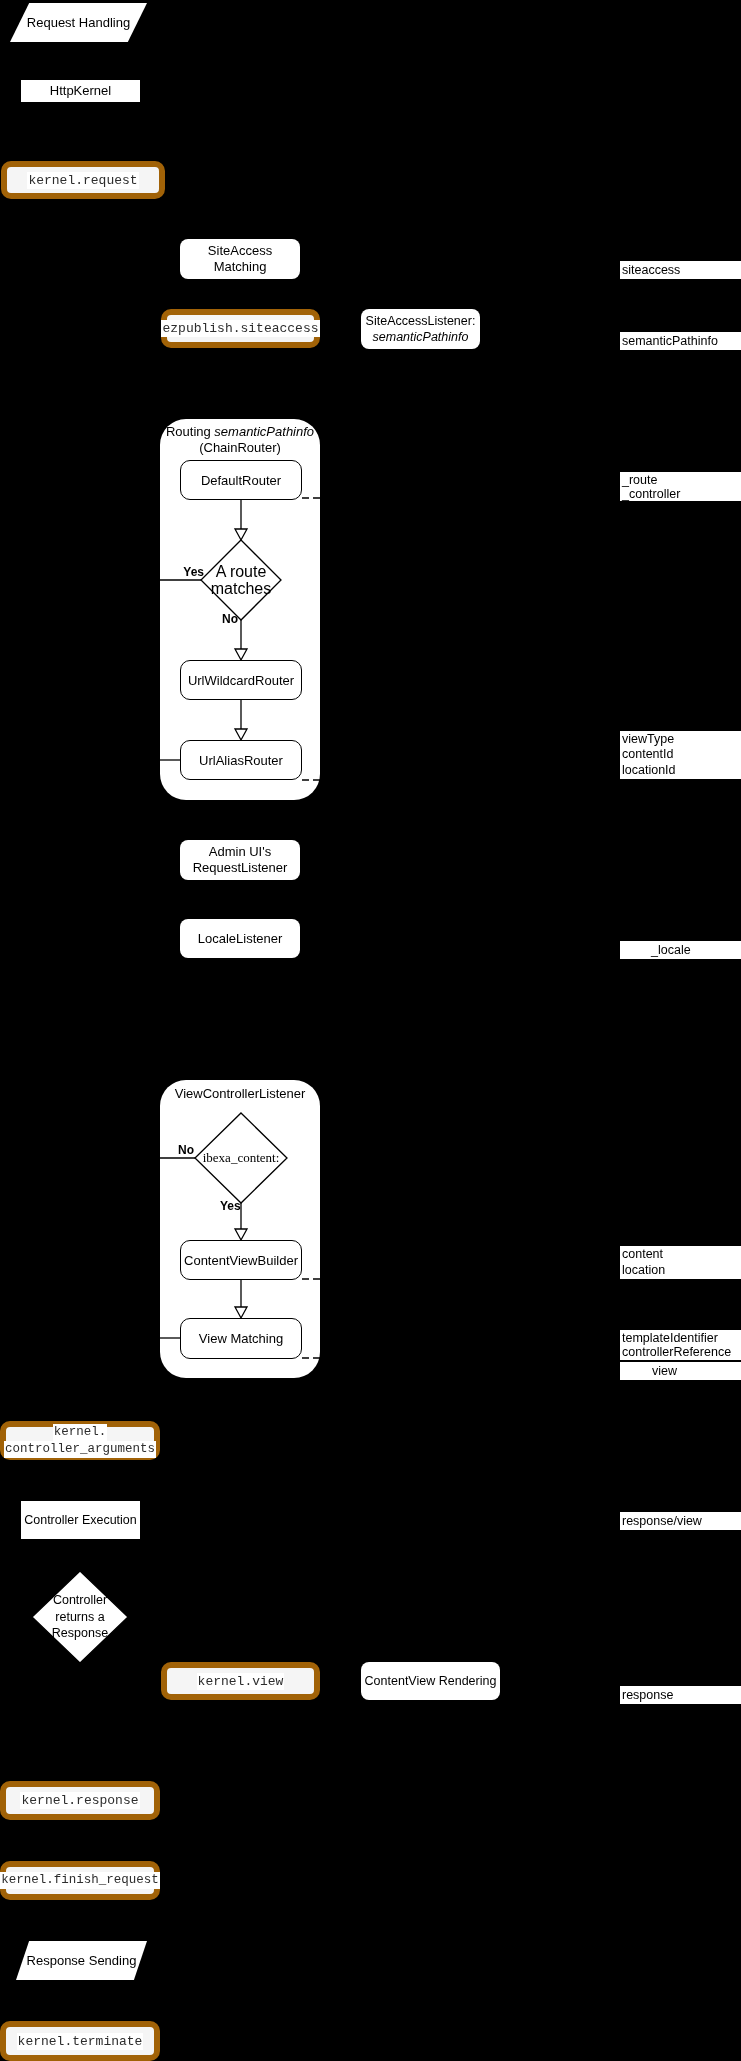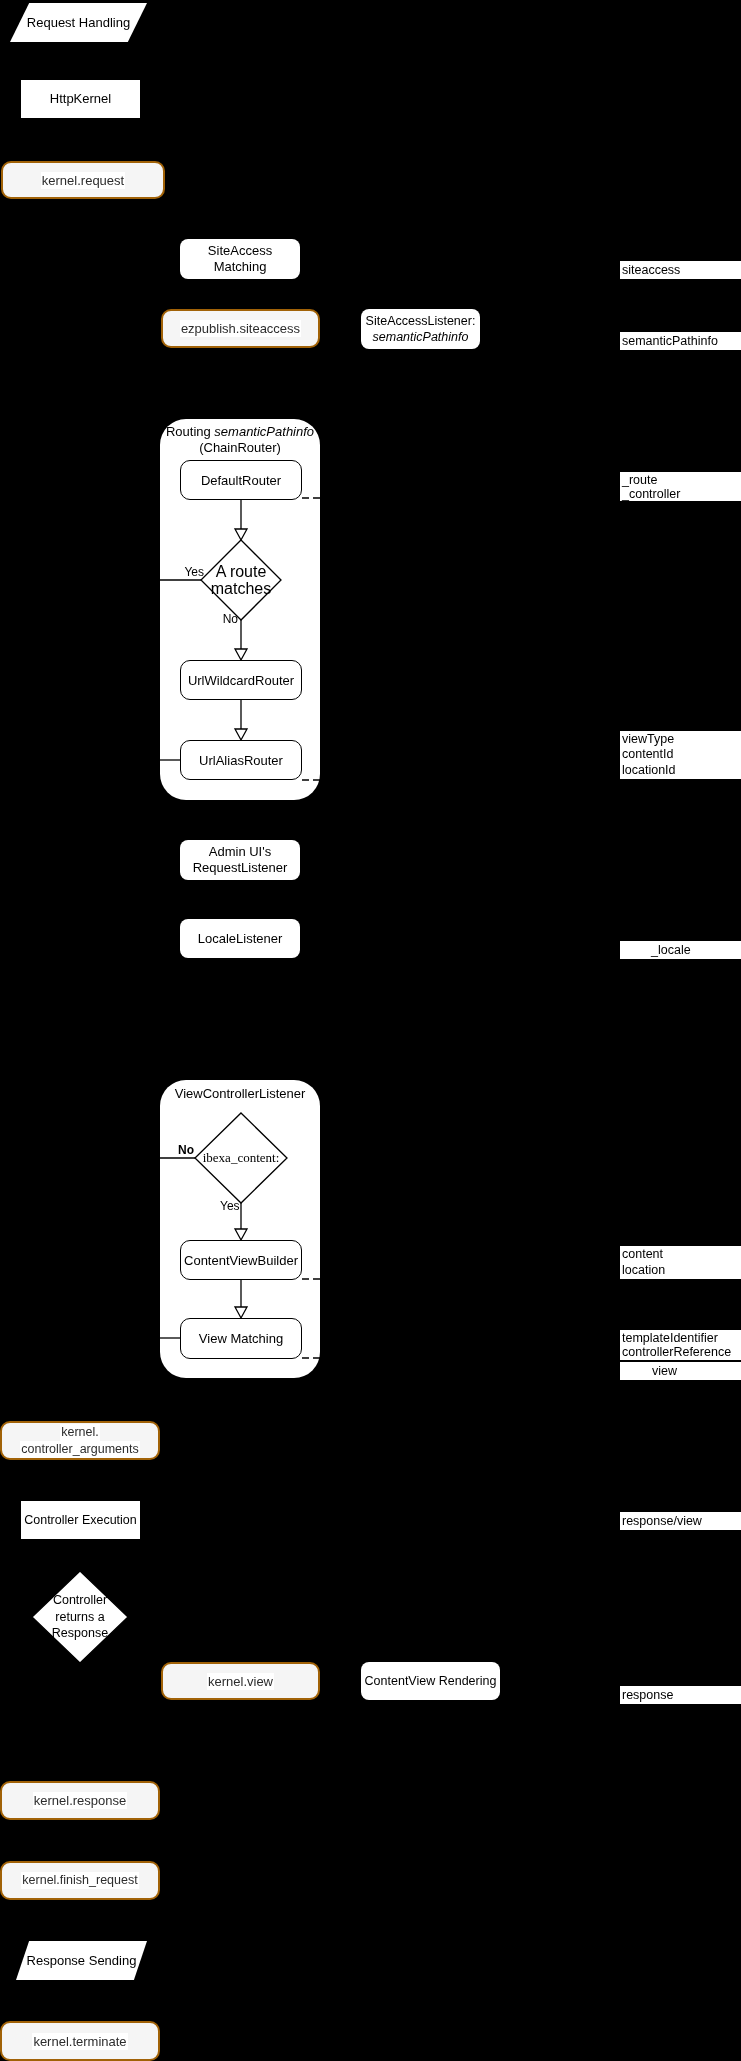--- a/index.html
+++ b/index.html
@@ -12,44 +12,44 @@
     position:absolute;background:#fff;display:flex;flex-direction:column;
     align-items:center;justify-content:center;text-align:center;
     font-size:13px;line-height:16px;z-index:3;
   }
   .rounded{border-radius:8px;}
   .rect{border-radius:0;}
   .para1{clip-path:polygon(14% 0,100% 0,86% 100%,0% 100%);}
   .para2{clip-path:polygon(10% 0,100% 0,90% 100%,0% 100%);}
   
   .event{
-    position:absolute;background:#f5f5f5;border:2px solid #a16207;border-radius:10px;
+    position:absolute;background:#f5f5f5;border:6px solid #a16207;border-radius:10px;
     display:flex;flex-direction:column;align-items:center;justify-content:center;
-    font-family:Liberation Sans, sans-serif;font-size:13px;line-height:17px;
+    font-family:Liberation Mono, monospace;font-size:13px;line-height:17px;
     color:#2d2d2d;z-index:3;box-sizing:border-box;
   }
   .chip{background:#fff;padding:0 1px;white-space:nowrap;}
   
   .container{position:absolute;background:#fff;border-radius:26px;z-index:1;}
   .ctitle{position:absolute;text-align:center;font-size:13px;line-height:16px;z-index:3;}
   
   .inner{
     position:absolute;background:#fff;border:1.3px solid #000;border-radius:10px;
     display:flex;align-items:center;justify-content:center;text-align:center;
     font-size:13px;z-index:3;box-sizing:border-box;
   }
   
   .band{
     position:absolute;left:620px;width:121px;background:#fff;color:#000;
     font-size:12.5px;padding-left:2px;box-sizing:border-box;z-index:3;
     display:flex;flex-direction:column;justify-content:center;
   }
   .band div{white-space:nowrap;}
   
-  .yn{position:absolute;font-size:12px;line-height:13px;z-index:4;}
+  .yn{position:absolute;font-size:12px;line-height:13px;z-index:4;font-weight:bold;}
   .dtext{position:absolute;text-align:center;z-index:4;}
   .italic{font-style:italic;}
   .serif{font-family:"Liberation Serif",serif;}
   svg.wires{position:absolute;left:0;top:0;z-index:2;pointer-events:none;}
   svg .ln{stroke:#000;stroke-width:1.3;fill:none;}
   svg .dash{stroke:#000;stroke-width:1.3;fill:none;stroke-dasharray:7 4;}
   svg .head{fill:#fff;stroke:#000;stroke-width:1.3;}
   svg .dia{fill:#fff;stroke:#000;stroke-width:1.3;}
 </style>
 </head>
@@ -84,21 +84,21 @@
     <line class="dash" x1="302" y1="1358" x2="632" y2="1358"></line>
     <polygon class="dia" points="241,1113 287,1158 241,1203 195,1158"></polygon>
 
     <polygon class="dia" points="80,1571 128,1617 80,1663 32,1617"></polygon>
   </svg>
 
   <div class="shape para1" style="left:10px;top:3px;width:137px;height:39px;">
     <span>Request Handling</span>
   </div>
 
-  <div class="shape rect" style="left:21px;top:80px;width:119px;height:38px;">
+  <div class="shape rect" style="left:21px;top:80px;width:119px;height:22px;">
     <span>HttpKernel</span>
   </div>
 
   <div class="event" style="left:1px;top:161px;width:164px;height:38px;">
     <span class="chip">kernel.request</span>
   </div>
 
   <div class="shape rounded" style="left:180px;top:239px;width:120px;height:40px;">
     <span>SiteAccess Matching</span>
   </div>

